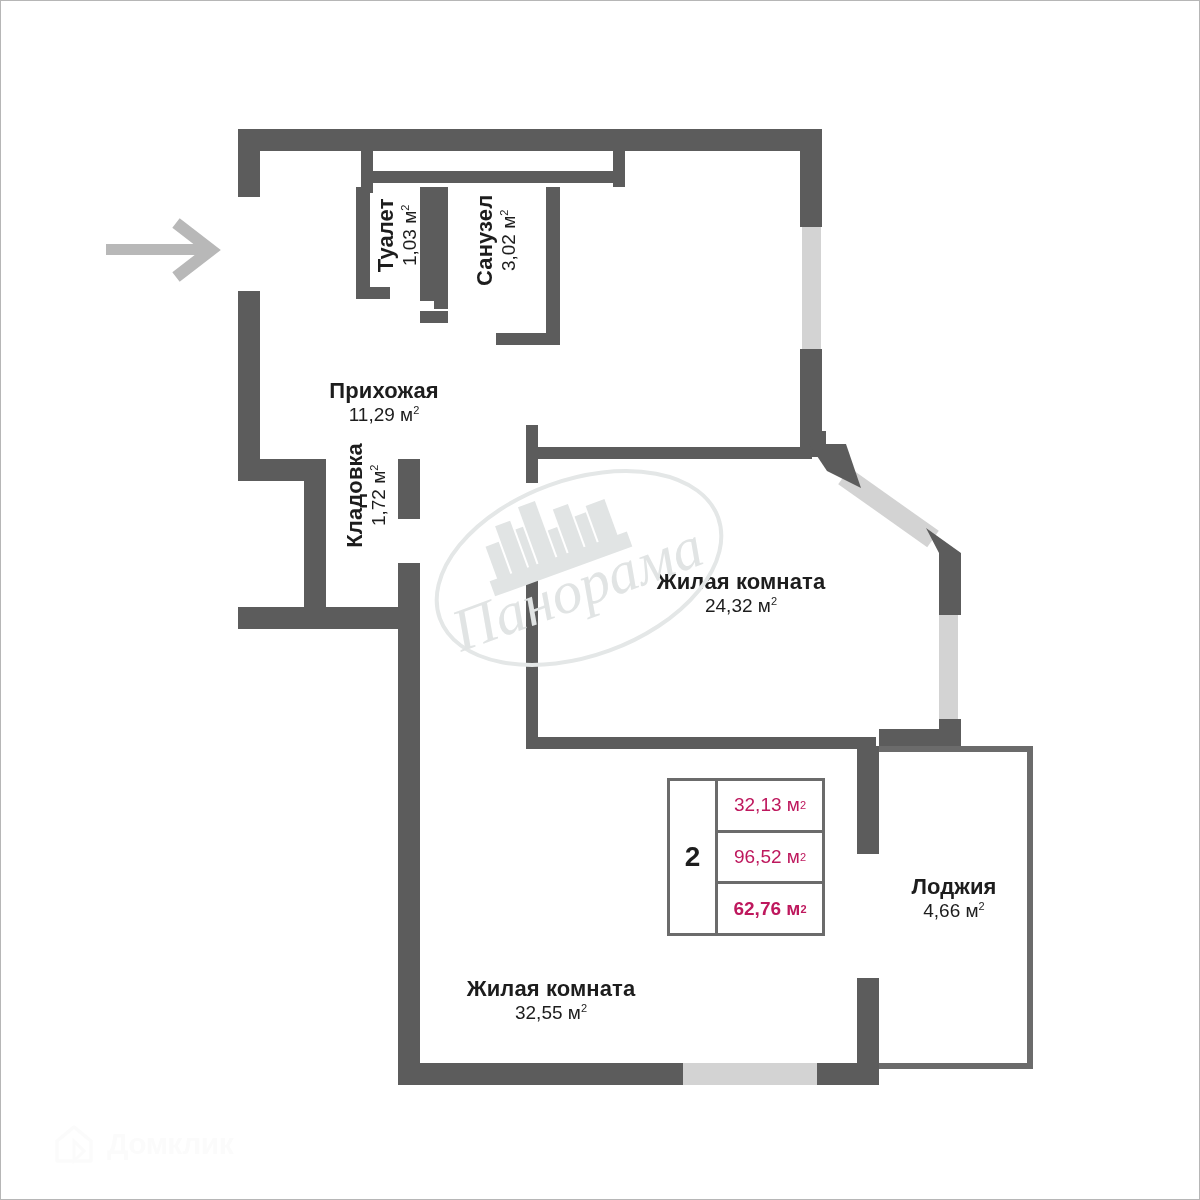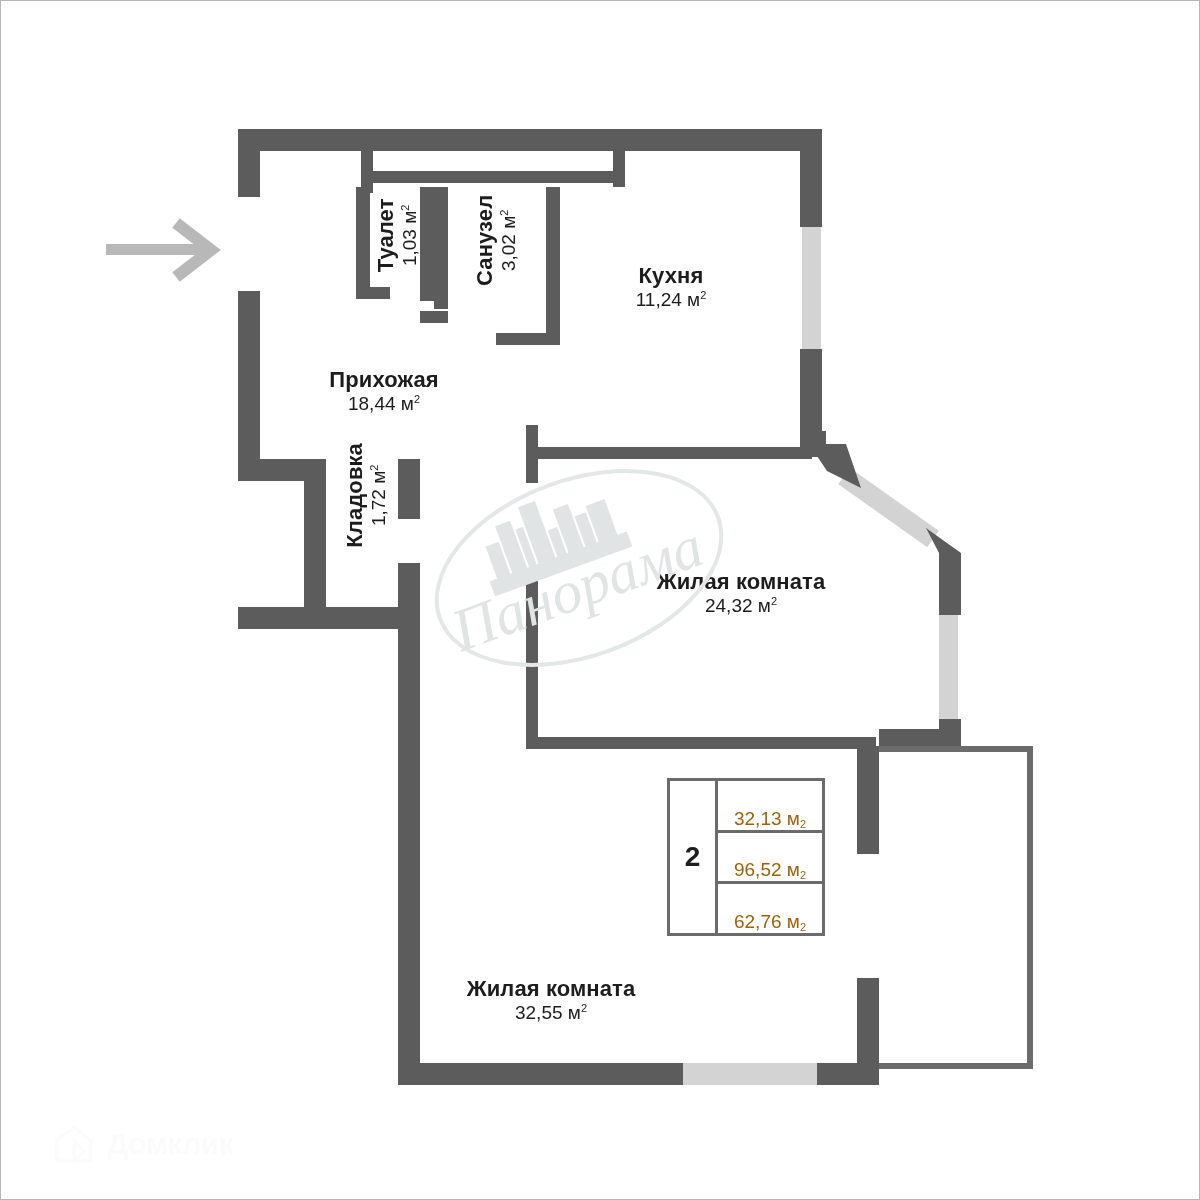--- a/index.html
+++ b/index.html
@@ -77,29 +77,29 @@
     box-sizing: border-box;
   }
   #summary-rows {
     flex: 1;
     display: flex;
     flex-direction: column;
   }
   .summary-cell {
     flex: 1;
     display: flex;
-    align-items: flex-end;
+    align-items: center;
     justify-content: center;
     font-size: 19px;
-    color: #a16207;
+    color: #be185d;
     border-bottom: 3px solid #6b6b6b;
     box-sizing: border-box;
     white-space: nowrap;
   }
-  .summary-cell:last-child { border-bottom: none; }
+  .summary-cell:last-child { border-bottom: none; font-weight: bold; }
   .summary-cell sup { font-size: 11px; vertical-align: super; }
 
   
   #watermark-panorama {
     position: absolute;
     left: 408px;
     top: 442px;
     width: 340px;
     height: 250px;
     pointer-events: none;
@@ -229,45 +229,45 @@
   <div class="room-label rot rot-ccw" style="left:336px; top:210px; width:120px;">
     <div class="room-name">Туалет</div>
     <div class="room-area"><span>1,03 м</span><sup>2</sup></div>
   </div>
 
   <div class="room-label rot rot-ccw" style="left:420px; top:215px; width:150px;">
     <div class="room-name">Санузел</div>
     <div class="room-area"><span>3,02 м</span><sup>2</sup></div>
   </div>
 
-  <div class="room-label" style="left:570px; top:262px; width:200px;">
-    <div class="room-name">Кухня</div>
-    <div class="room-area"><span>11,24 м</span><sup>2</sup></div>
-  </div>
-
-  <div class="room-label" style="left:283px; top:366px; width:200px;">
+
+  <div class="room-label" style="left:283px; top:377px; width:200px;">
     <div class="room-name">Прихожая</div>
-    <div class="room-area"><span>18,44 м</span><sup>2</sup></div>
+    <div class="room-area"><span>11,29 м</span><sup>2</sup></div>
   </div>
 
   <div class="room-label rot rot-ccw" style="left:285px; top:470px; width:160px;">
     <div class="room-name">Кладовка</div>
     <div class="room-area"><span>1,72 м</span><sup>2</sup></div>
   </div>
 
   <div class="room-label" style="left:630px; top:568px; width:220px;">
     <div class="room-name">Жилая комната</div>
     <div class="room-area"><span>24,32 м</span><sup>2</sup></div>
   </div>
 
   <div class="room-label" style="left:440px; top:975px; width:220px;">
     <div class="room-name">Жилая комната</div>
     <div class="room-area"><span>32,55 м</span><sup>2</sup></div>
   </div>
 
+  <div class="room-label" style="left:853px; top:873px; width:200px;">
+    <div class="room-name">Лоджия</div>
+    <div class="room-area"><span>4,66 м</span><sup>2</sup></div>
+  </div>
 
   <div id="summary-table">
     <div id="summary-count">2</div>
     <div id="summary-rows">
       <div class="summary-cell">
         <span>32,13 м</span>
           <sup>2</sup>
       </div>
       <div class="summary-cell">
         <span>96,52 м</span>

